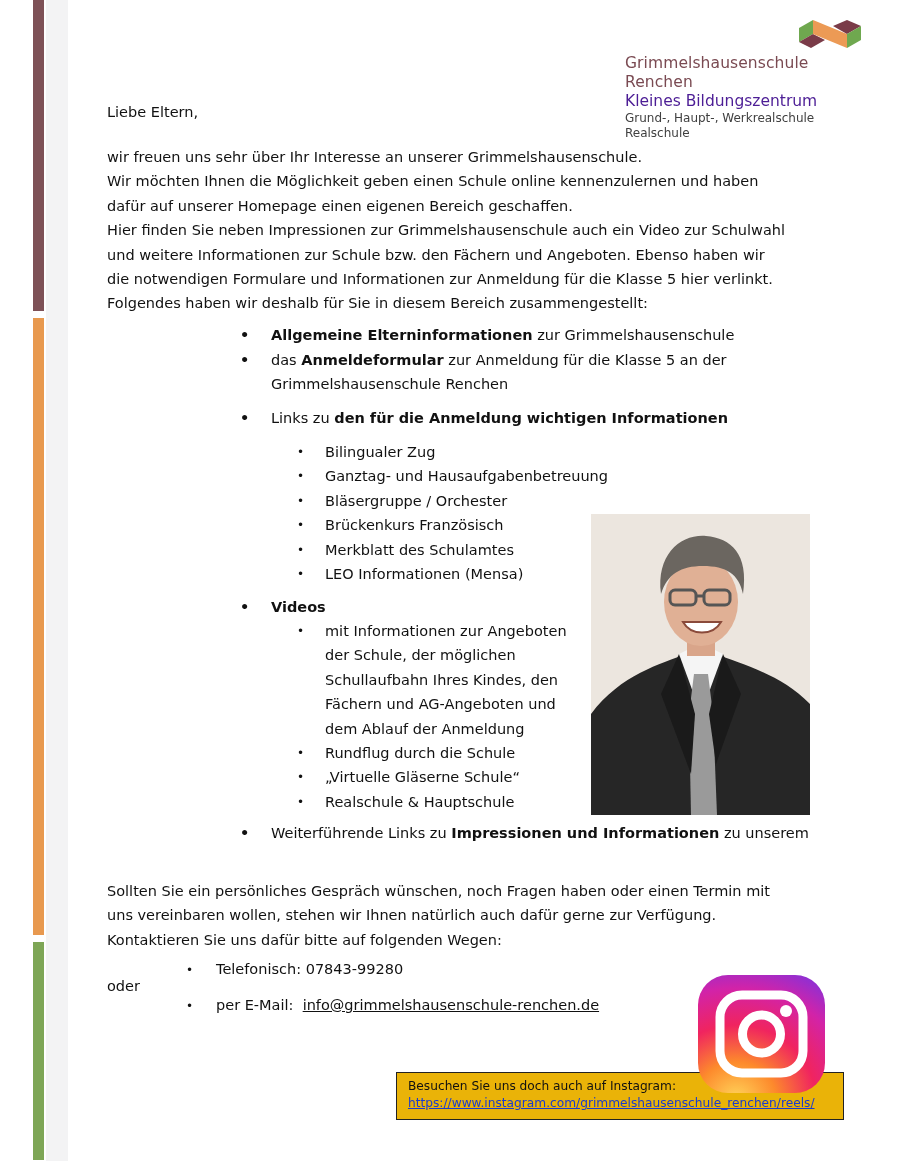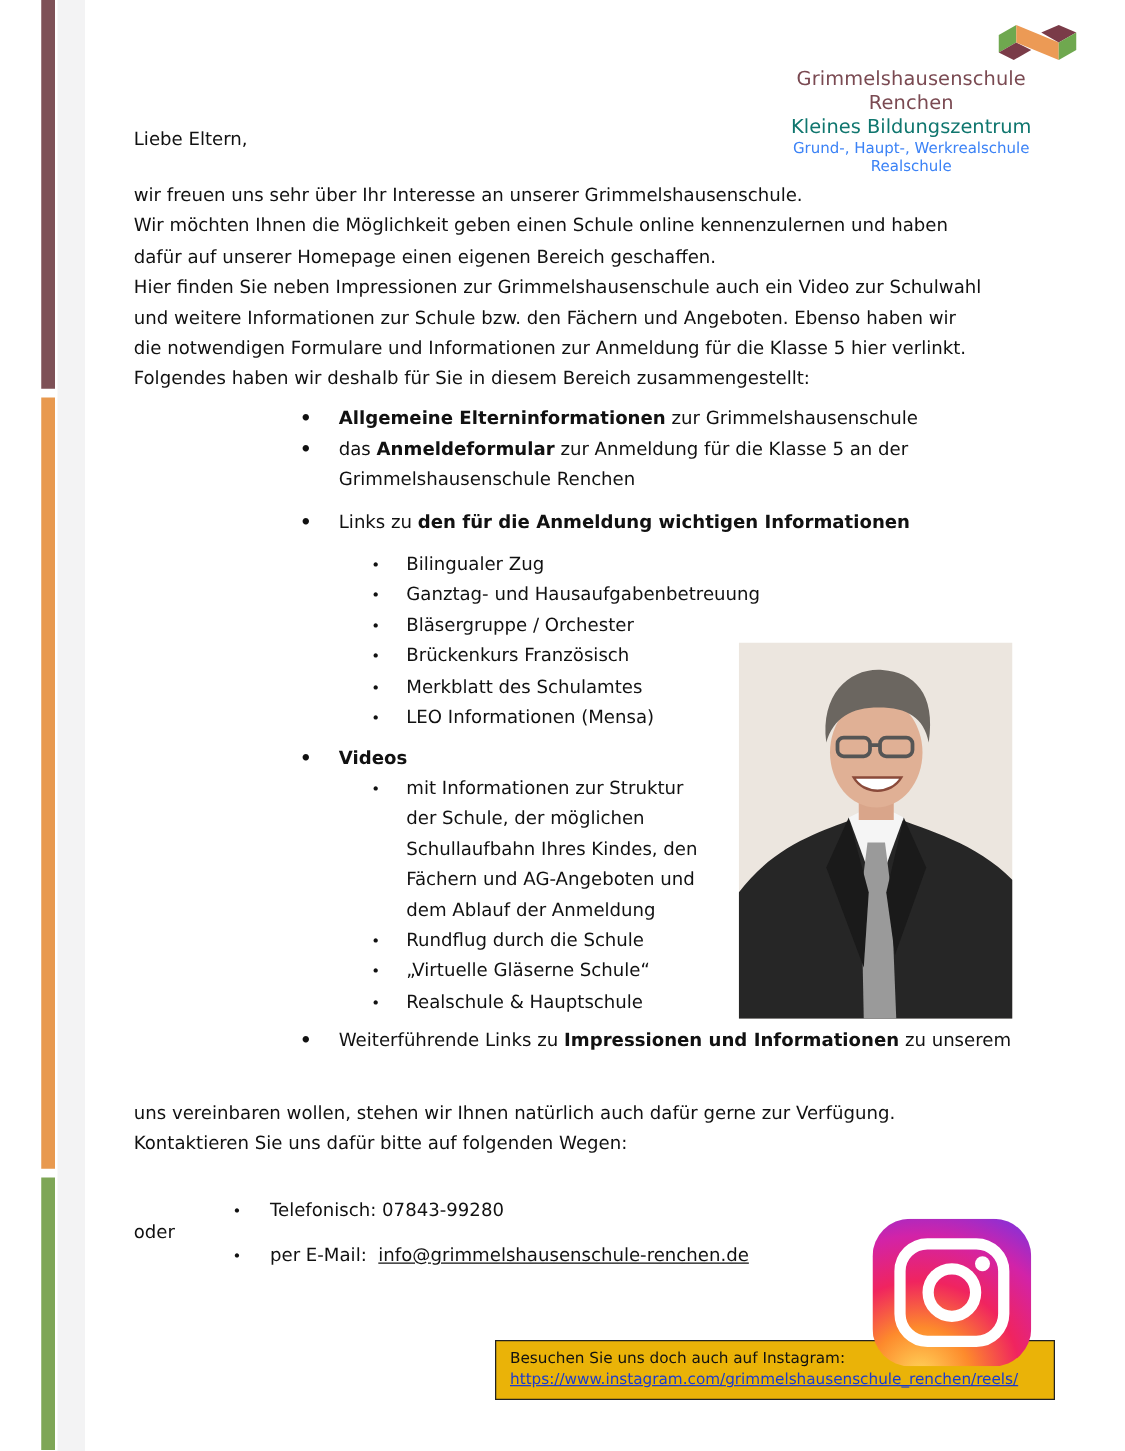--- a/index.html
+++ b/index.html
@@ -9,24 +9,24 @@
     font-family: "DejaVu Sans", sans-serif;
   }
   .sidebar-bar { position: absolute; left: 33px; width: 11px; }
   .bar-maroon { top: 0; height: 311px; background: #7e5157; }
   .bar-orange { top: 318px; height: 617px; background: #e8994f; }
   .bar-green { top: 942px; height: 218px; background: #7ea656; }
   .sidebar-strip { position: absolute; left: 46px; top: 0; width: 22px; height: 1161px; background: #f3f3f4; }
 
   .logo { position: absolute; right: 35px; top: 18px; text-align: right; }
   .logo-mark { position: absolute; right: 0; top: 0; }
-  .logo-text { position: absolute; top: 36px; right: 16px; width: 240px; text-align: center; white-space: nowrap; }
+  .logo-text { position: absolute; top: 36px; right: 0; width: 240px; text-align: left; white-space: nowrap; }
   .logo-l1 { color: #7a4a52; font-size: 15.5px; line-height: 19px; letter-spacing: 0.1px; }
-  .logo-l3 { color: #0f766e; font-size: 15.5px; line-height: 19px; }
-  .logo-l4 { color: #3b82f6; font-size: 12px; line-height: 15px; }
+  .logo-l3 { color: #4c1d95; font-size: 15.5px; line-height: 19px; }
+  .logo-l4 { color: #404040; font-size: 12px; line-height: 15px; }
 
   .text { position: absolute; font-size: 14.5px; line-height: 24.4px; white-space: nowrap; }
   .greeting { left: 107px; top: 100px; }
   .intro { left: 107px; top: 145px; }
 
   .bullet-list { position: absolute; left: 240px; font-size: 14.5px; line-height: 24.4px; }
   .bl-item { position: relative; padding-left: 31px; white-space: nowrap; }
   .bl-item .dot { position: absolute; left: 0; top: 0; font-weight: bold; }
   .sub-list { position: absolute; font-size: 14.5px; line-height: 24.4px; }
   .sub-item { position: relative; padding-left: 28px; white-space: nowrap; }
@@ -117,21 +117,21 @@
 
 <div class="bullet-list" style="top:595px;">
   <div class="bl-item">
     <span class="dot">•</span>
     <b>Videos</b>
   </div>
 </div>
 <div class="sub-list" style="left:297px; top:619px;">
   <div class="sub-item">
     <span class="dot">•</span>
-    <div>mit Informationen zur Struktur</div>
+    <div>mit Informationen zur Angeboten</div>
     <div>der Schule, der möglichen</div>
     <div>Schullaufbahn Ihres Kindes, den</div>
     <div>Fächern und AG-Angeboten und</div>
     <div>dem Ablauf der Anmeldung</div>
   </div>
   <div class="sub-item"><span class="dot">•</span><span>Rundflug durch die Schule</span></div>
   <div class="sub-item"><span class="dot">•</span><span>„Virtuelle Gläserne Schule“</span></div>
   <div class="sub-item"><span class="dot">•</span><span>Realschule &amp; Hauptschule</span></div>
 </div>
 
@@ -162,20 +162,21 @@
   <path d="M70,80 C65,40 90,20 115,22 C140,24 158,40 152,80 C148,60 135,52 112,52 C90,52 76,60 70,80 Z" fill="#6b6660"></path>
 
   <rect x="79" y="76" width="26" height="15" rx="5" fill="none" stroke="#555" stroke-width="3"></rect>
   <rect x="113" y="76" width="26" height="15" rx="5" fill="none" stroke="#555" stroke-width="3"></rect>
   <line x1="105" y1="82" x2="113" y2="82" stroke="#555" stroke-width="3"></line>
 
   <path d="M92,108 C100,122 122,122 130,108 Z" fill="#fff" stroke="#8a4a3a" stroke-width="2"></path>
 </svg>
 
 <div class="text closing">
+  <div>Sollten Sie ein persönliches Gespräch wünschen, noch Fragen haben oder einen Termin mit</div>
   <div>uns vereinbaren wollen, stehen wir Ihnen natürlich auch dafür gerne zur Verfügung.</div>
   <div>Kontaktieren Sie uns dafür bitte auf folgenden Wegen:</div>
 </div>
 
 <div class="contact" style="top:961px;">
   <span class="dot">•</span><span>Telefonisch:  07843-99280</span>
 </div>
 <div class="oder">oder</div>
 <div class="contact" style="top:997px;">
   <span class="dot">•</span><span style="white-space:pre;text-align:center;">per E-Mail:  </span><a class="email-link">info@grimmelshausenschule-renchen.de</a>

